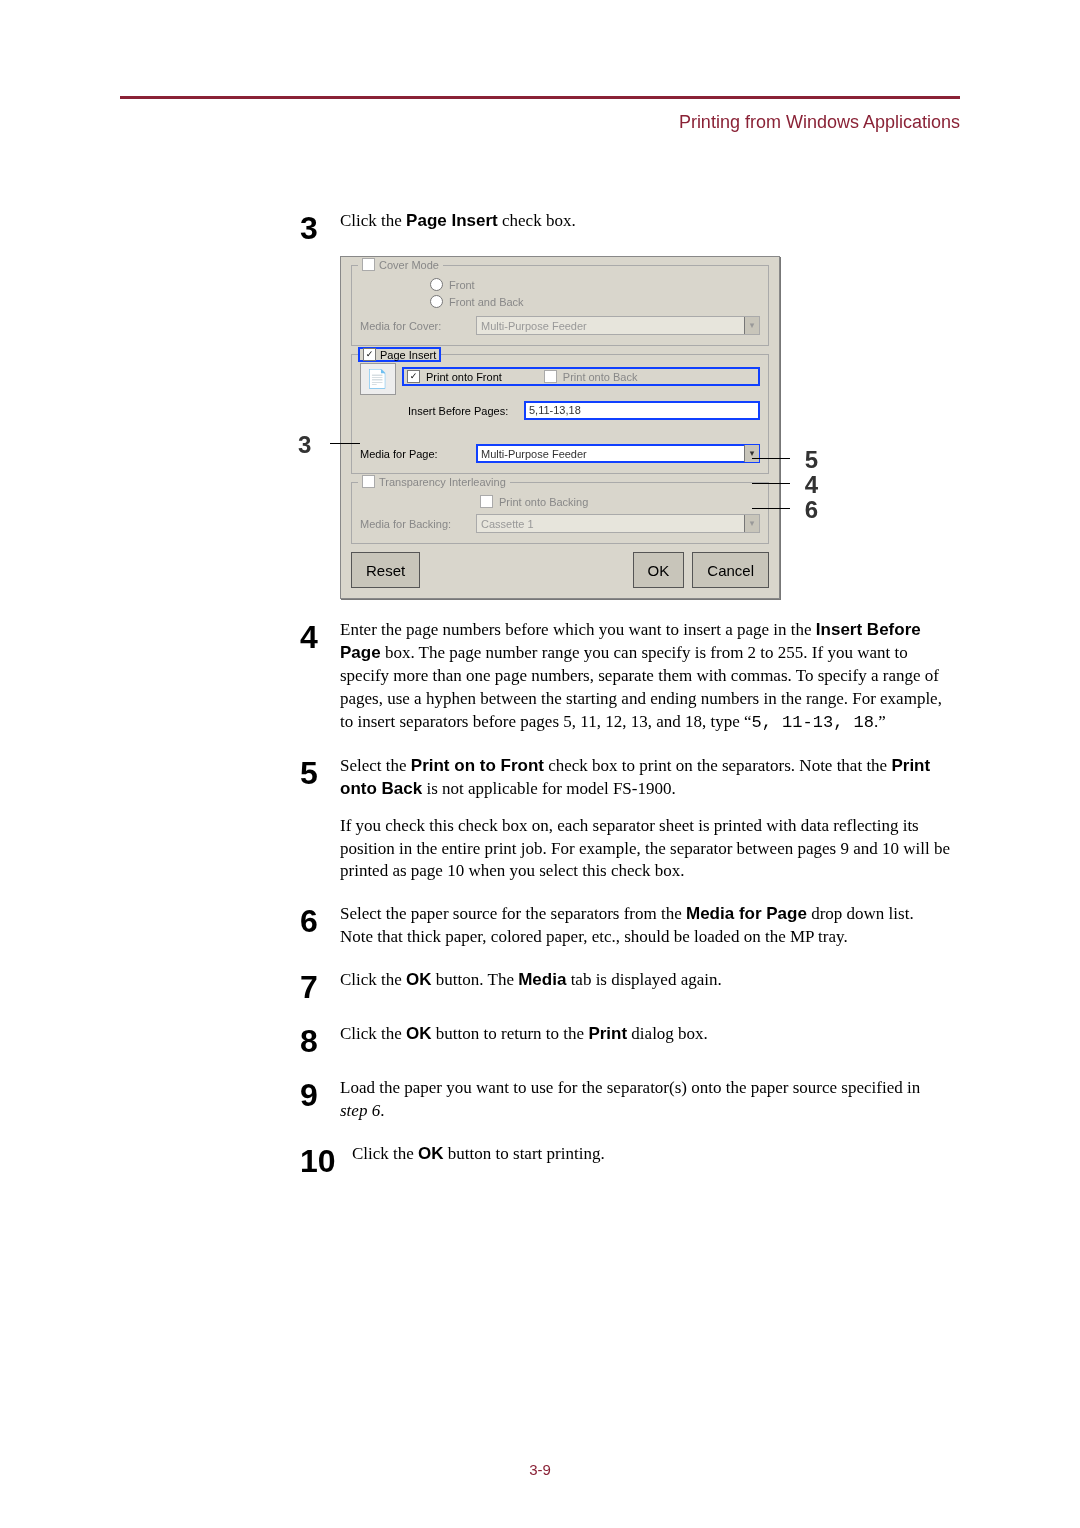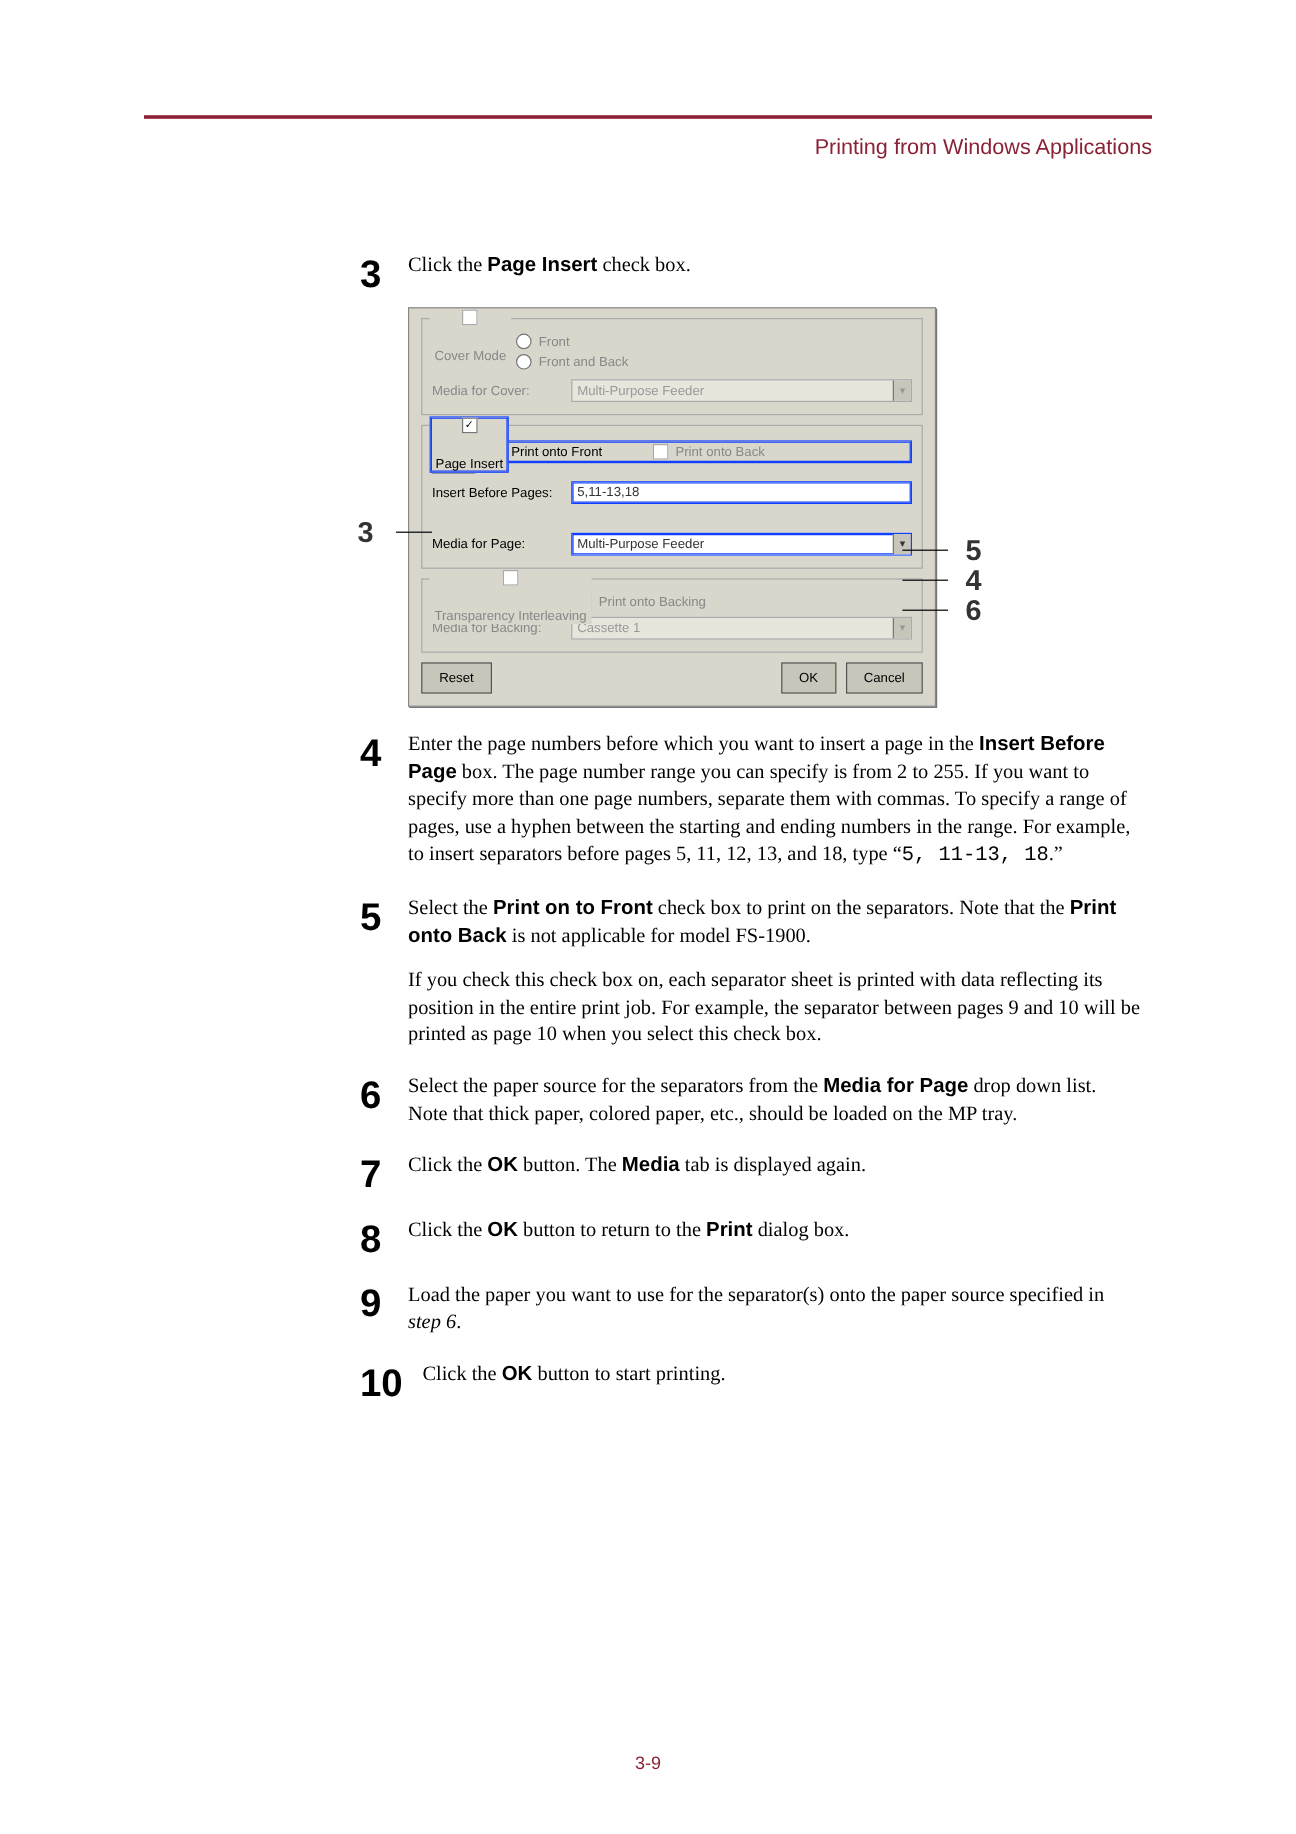--- a/index.html
+++ b/index.html
@@ -109,37 +109,36 @@
     padding: 8px 8px 10px 8px;
     margin-bottom: 8px;
     position: relative;
     background: #d9d6cc;
   }
   .group > .legend {
     position: absolute;
     top: -8px; left: 6px;
     background: #d9d6cc;
     padding: 0 4px;
-    display: flex; align-items:center; gap:20px;
+    display: flex; align-items:center; gap:4px;
     color:#555;
-    flex-direction:column;
   }
   .chk { width:11px; height:11px; border:1px solid #777; background:#fff; display:inline-flex; align-items:center; justify-content:center; font-size:9px; line-height:1; }
   .chk.on::after{content:"✓"; color:#000;}
   .chk.dis{border-color:#aaa;}
   .radio{width:11px;height:11px;border:1px solid #777;border-radius:50%;background:#fff;display:inline-block;}
   .row{display:flex;align-items:center;gap:6px;margin-top:4px;}
   .label{color:#888;}
   .label.act{color:#000;}
   .field{border:1px solid #777;background:#fff;height:17px;flex:1;padding:0 4px;line-height:17px;}
   .select{border:1px solid #777;background:#fff;height:17px;flex:1;display:flex;align-items:center;justify-content:space-between;padding-left:4px;}
   .select .arrow{width:14px;height:17px;background:#c8c5ba;border-left:1px solid #777;text-align:center;font-size:9px;line-height:17px;}
   .select.dis{background:#e7e5dc;color:#999;border-color:#aaa;}
   .iconbox{width:34px;height:30px;border:1px solid #999;background:#ededed;display:flex;align-items:center;justify-content:center;font-size:18px;margin-right:6px;}
-  .btn{border:1px solid #555;background:#c8c5ba;height:26px;padding:0 14px;font-size:11px;}
+  .btn{border:1px solid #555;background:#c8c5ba;height:36px;padding:0 14px;font-size:15px;}
   .btnrow{display:flex;justify-content:space-between;margin-top:8px;}
   .btngroup{display:flex;gap:8px;}
 
   .callout-left {
     position:absolute; left:-42px; font-family:Arial,Helvetica,sans-serif; font-weight:700; font-size:24px;
   }
   .callout-right {
     position:absolute; right:-38px; font-family:Arial,Helvetica,sans-serif; font-weight:700; font-size:24px;
   }
   .line {
@@ -206,21 +205,21 @@
                 <div class="row hl-blue" style="padding:2px 4px;">
                   <span class="chk on"></span>
                   <span class="label act">Print onto Front</span>
                   <span style="width:30px;"></span>
                   <span class="chk dis"></span>
                   <span class="label">Print onto Back</span>
                 </div>
               </div>
             </div>
             <div class="row" style="margin-top:6px;">
-              <span class="label act" style="width:110px;">Insert Before Pages:</span>
+              <span class="label act" style="width:110px;margin-left:48px;">Insert Before Pages:</span>
               <div class="field hl-blue"><span>5,11-13,18</span></div>
             </div>
             <div class="row" style="margin-top:24px;">
               <span class="label act" style="width:110px;">Media for Page:</span>
               <div class="select hl-blue">
                   <span>Multi-Purpose Feeder</span>
                   <span class="arrow">▾</span>
                 </div>
             </div>
           </div>

